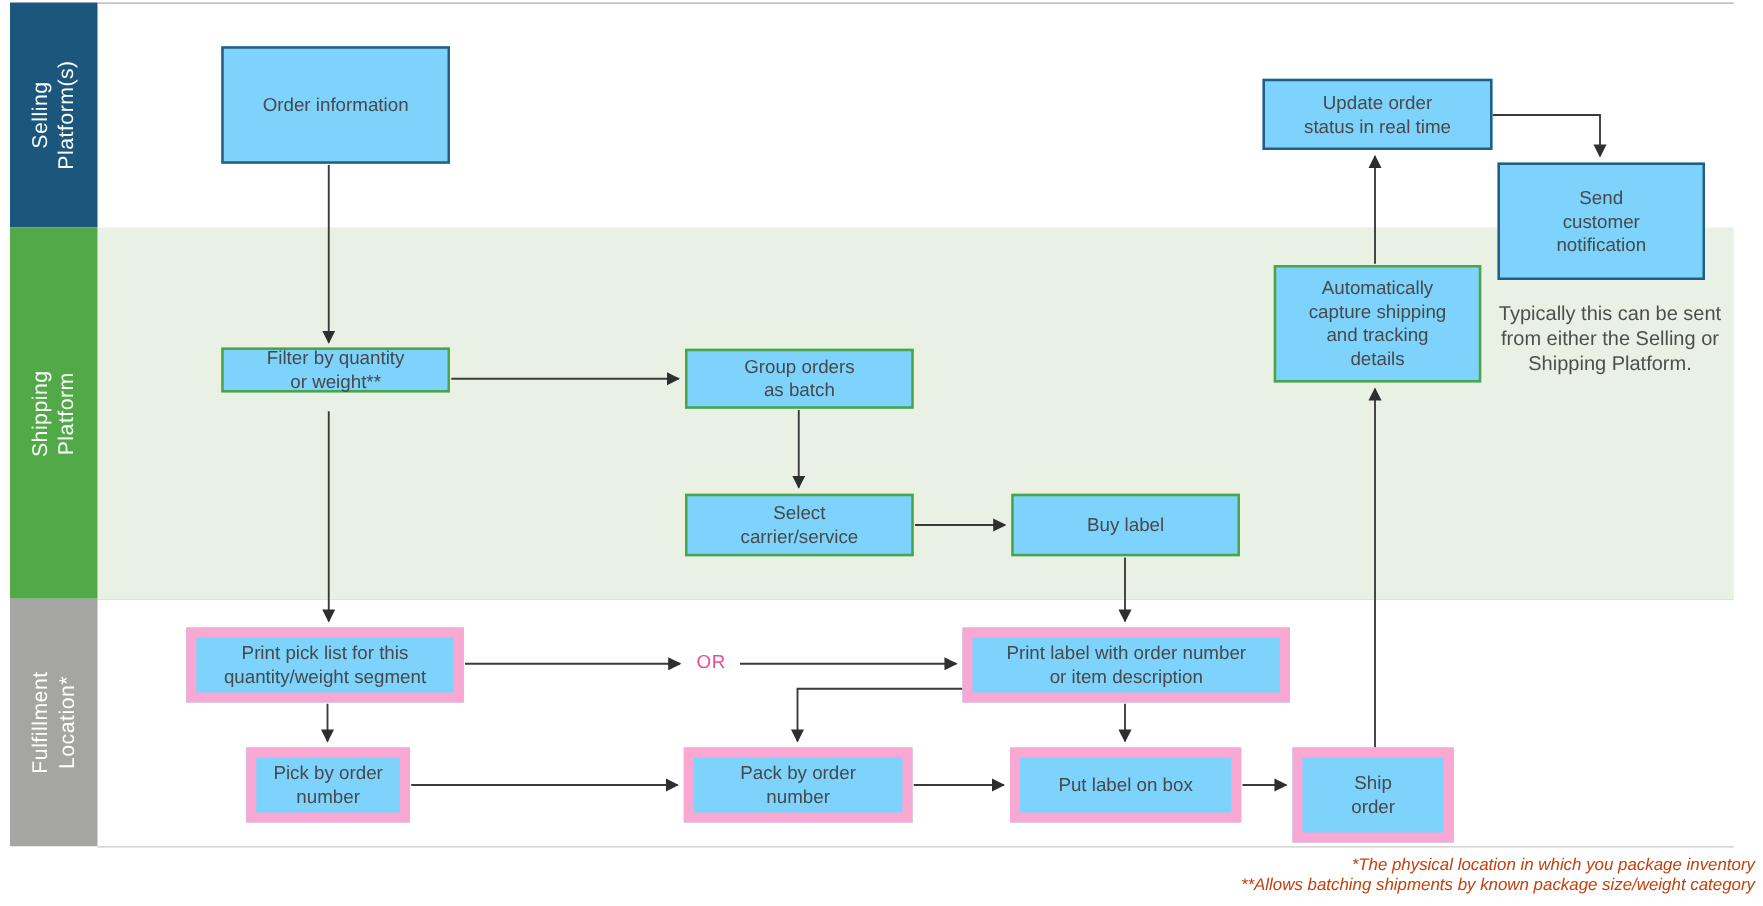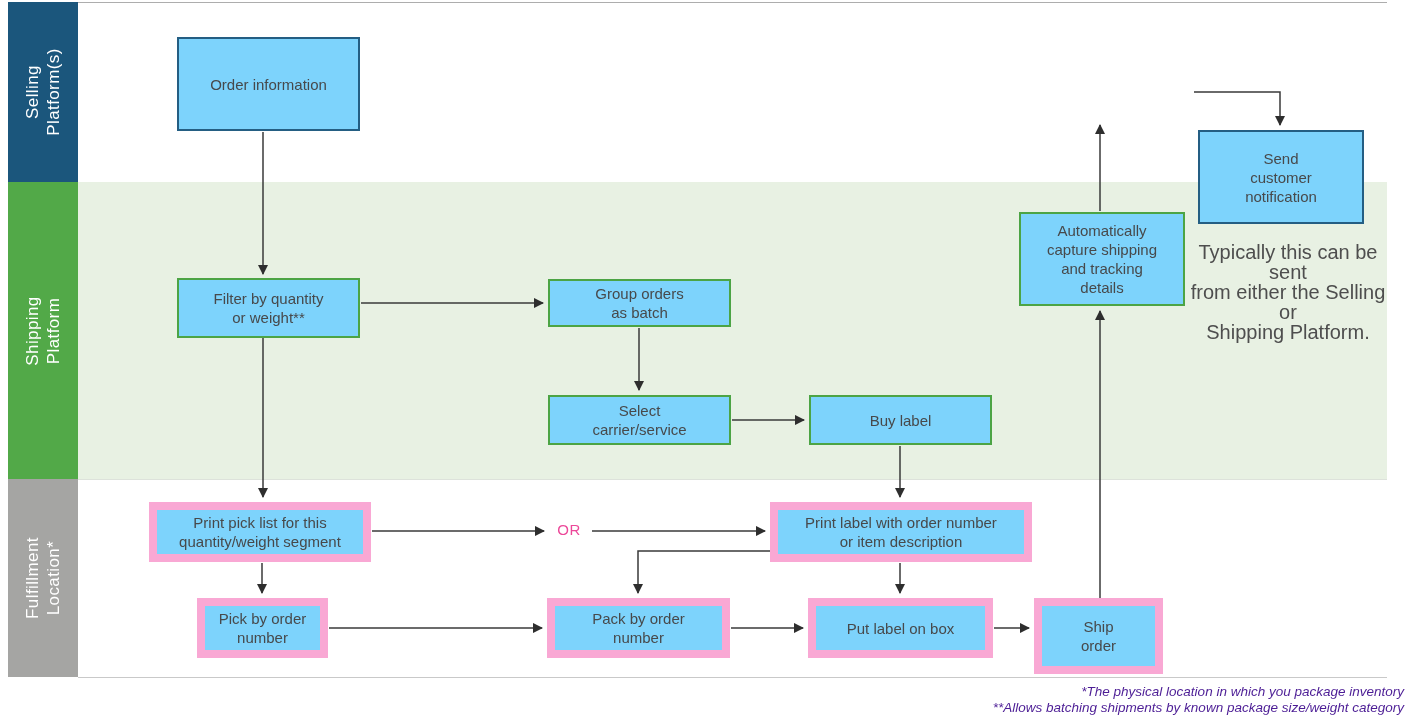--- a/index.html
+++ b/index.html
@@ -26,23 +26,23 @@
   .node { position:absolute; box-sizing:border-box; background:#7dd3fc;
           display:flex; align-items:center; justify-content:center; text-align:center;
           color:#47494B; font-size:15px; line-height:19px; white-space:pre-line; }
   .node.blue  { border:2px solid #245E83; }
   .node.green { border:2px solid #4CA445; }
   .node.gray  { border:8px solid #f9a8d4; }
 
   .or-label { position:absolute; left:552px; top:521px; width:34px; text-align:center;
               color:#ec4899; font-size:15px; letter-spacing:0.5px; }
   .note { position:absolute; left:1188px; top:242px; width:200px; text-align:center;
-          color:#4E4E4E; font-size:20px; line-height:20px; white-space:pre-line; }
+          color:#4E4E4E; font-size:16px; line-height:20px; white-space:pre-line; }
   .footnotes { position:absolute; right:6px; top:684px; text-align:right;
-               color:#4c1d95; font-size:13.5px; line-height:15.5px; font-style:italic; }
+               color:#c2410c; font-size:13.5px; line-height:15.5px; font-style:italic; }
 </style>
 </head>
 <body>
 
 <div class="stage">
 
   <div class="lane-bg-shipping"></div>
   <div class="edge-line edge-top"></div>
   <div class="edge-line edge-mid"></div>
   <div class="edge-line edge-bottom"></div>
@@ -81,31 +81,33 @@
       <line x1="731" y1="628" x2="803" y2="628" marker-end="url(#ah)"></line>
       <line x1="994" y1="628" x2="1029" y2="628" marker-end="url(#ah)"></line>
       <line x1="900" y1="563" x2="900" y2="593" marker-end="url(#ah)"></line>
       <line x1="1100" y1="598" x2="1100" y2="311" marker-end="url(#ah)"></line>
       <line x1="1100" y1="211" x2="1100" y2="125" marker-end="url(#ah)"></line>
       <polyline points="1194,92 1280,92 1280,125" marker-end="url(#ah)"></polyline>
     </g>
   </svg>
 
   <div class="node blue" style="left:177px; top:37px;  width:183px; height:94px;">Order information</div>
-  <div class="node green" style="left:177px; top:278px; width:183px; height:60px;">Filter by quantity
+  <div class="node green" style="left:177px; top:278px; width:183px; height:36px;">Filter by quantity
 or weight**</div>
   <div class="node green" style="left:548px; top:279px; width:183px; height:48px;">Group orders
 as batch</div>
   <div class="node green" style="left:548px; top:395px; width:183px; height:50px;">Select
 carrier/service</div>
   <div class="node green" style="left:809px; top:395px; width:183px; height:50px;">Buy label</div>
   <div class="node green" style="left:1019px; top:212px; width:166px; height:94px;">Automatically
 capture shipping
 and tracking
 details</div>
+  <div class="node blue" style="left:1010px; top:63px; width:184px; height:57px;">Update order
+status in real time</div>
   <div class="node blue" style="left:1198px; top:130px; width:166px; height:94px;">Send
 customer
 notification</div>
   <div class="node gray" style="left:149px; top:502px; width:222px; height:60px;">Print pick list for this
 quantity/weight segment</div>
   <div class="node gray" style="left:197px; top:598px; width:131px; height:60px;">Pick by order
 number</div>
   <div class="node gray" style="left:770px; top:502px; width:262px; height:60px;">Print label with order number
 or item description</div>
   <div class="node gray" style="left:547px; top:598px; width:183px; height:60px;">Pack by order

